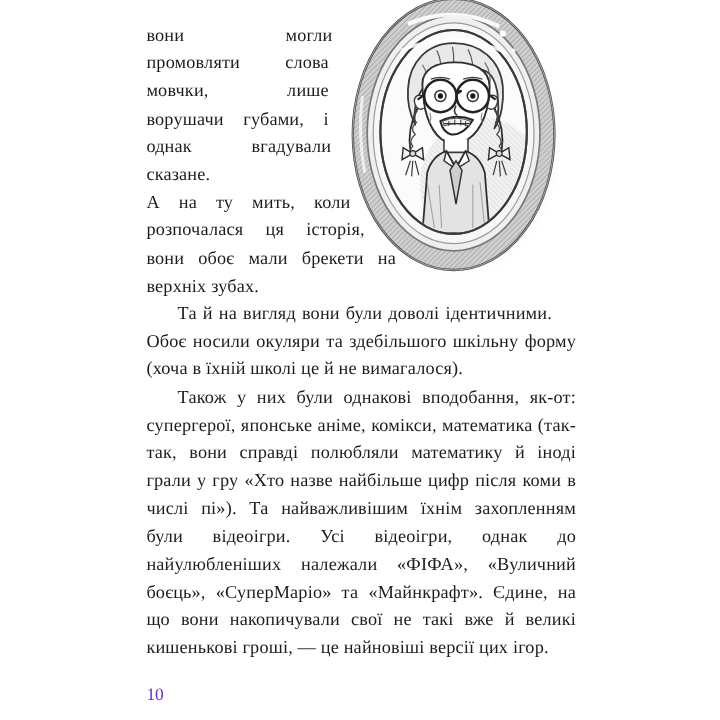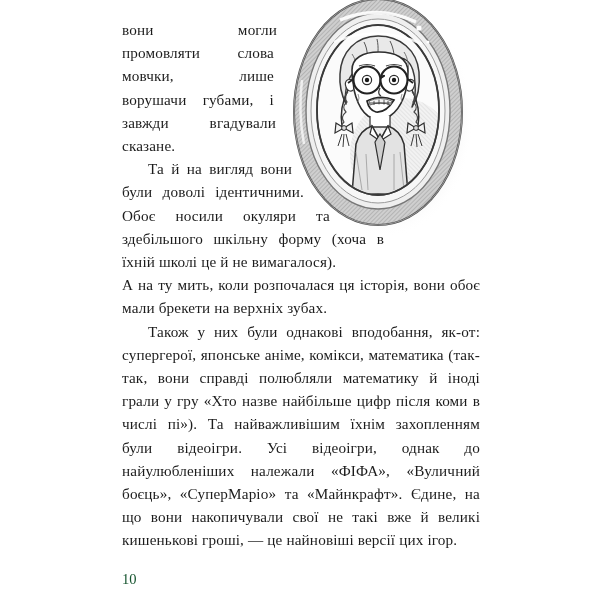--- a/index.html
+++ b/index.html
@@ -72,21 +72,21 @@
   p.para.noindent { text-indent: 0; }
   .it { }
 
   
   #folio {
     position: absolute;
     left: 122px;
     top: 570px;
     font-size: 14.5px;
     line-height: 18px;
-    color: #14532d;
+    color: #6d28d9;
     text-align: right;
   }
 </style>
 </head>
 <body>
 
 <div id="page">
 
   <div id="illustration">
     <svg viewBox="0 0 192 278" xmlns="http://www.w3.org/2000/svg">
@@ -213,24 +213,24 @@
     <div class="wrap-spacer float-shape w3"></div>
     <div class="wrap-spacer float-shape w4"></div>
     <div class="wrap-spacer float-shape w5"></div>
     <div class="wrap-spacer float-shape w6"></div>
     <div class="wrap-spacer float-shape w7"></div>
     <div class="wrap-spacer float-shape w8"></div>
     <div class="wrap-spacer float-shape w9"></div>
     <div class="wrap-spacer float-shape w10"></div>
     <div class="wrap-spacer float-shape w11"></div>
 
-    <p class="para noindent"><span>вони могли промовляти слова мовчки, лише ворушачи губами, і завжди вгадували сказане.</span></p>
+    <p class="para noindent"><span>вони могли промовляти слова мовчки, лише ворушачи губами, і однак вгадували сказане.</span></p>
+
+    <p class="para noindent"><span>А на ту мить, коли розпочалася ця історія, вони обоє мали брекети на верхніх зубах.</span></p>
 
     <p class="para"><span>Та й на вигляд вони були доволі ідентичними. Обоє носили окуляри та здебільшого шкільну форму (хоча в їхній школі це й не вимагалося).</span></p>
-
-    <p class="para noindent"><span>А на ту мить, коли розпочалася ця історія, вони обоє мали брекети на верхніх зубах.</span></p>
 
     <p class="para"><span>Також у них були однакові </span><span class="it">вподобання</span><span>, як-от: супергерої, японське аніме, комікси, математика (так-так, вони справді </span><span class="it">полюбляли</span><span> математику й іноді грали у гру «Хто назве найбільше цифр після коми в числі пі»). Та найважливішим їхнім захопленням були відеоігри. </span><span class="it">Усі</span><span> відеоігри, однак до найулюбленіших належали </span><span class="it">«ФІФА»</span><span>, </span><span class="it">«Вуличний боєць»</span><span>, </span><span class="it">«СуперМаріо»</span><span> та </span><span class="it">«Майнкрафт»</span><span>. Єдине, на що вони накопичували свої не такі вже й великі кишенькові гроші, — це найновіші версії цих ігор.</span></p>
   </div>
 
   <div id="folio">10</div>
 
 </div>
 
 </body></html>

